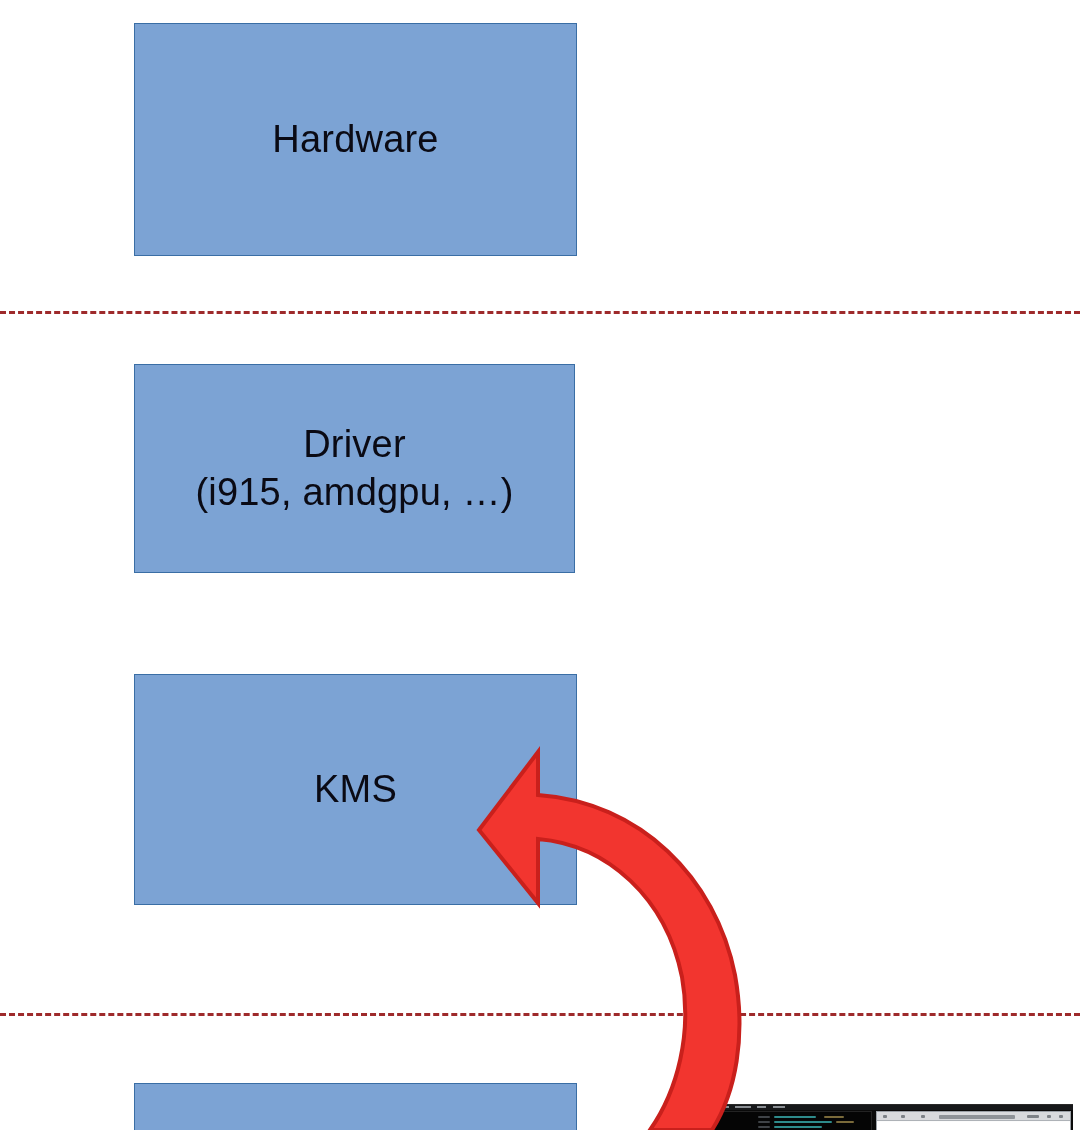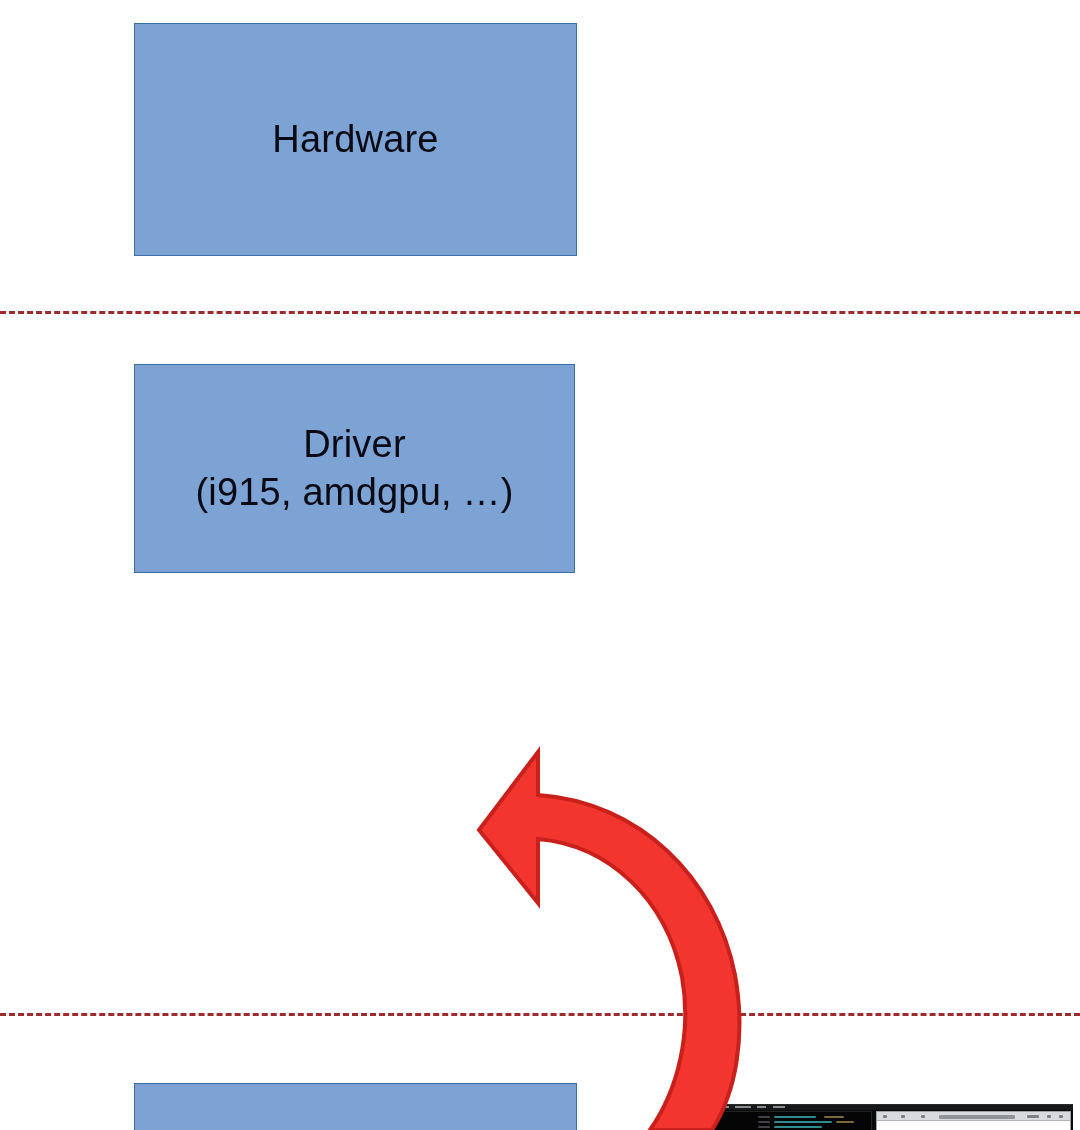--- a/index.html
+++ b/index.html
@@ -150,20 +150,23 @@
 
   <div id="box-hardware" class="box">
     <span class="box-label">Hardware</span>
   </div>
 
   <div id="box-driver" class="box">
     <span class="box-label">Driver
 (i915, amdgpu, …)</span>
   </div>
 
+  <div id="box-kms" class="box">
+    <span class="box-label">KMS</span>
+  </div>
 
   <div id="box-partial" class="box">
     <span class="box-label"></span>
   </div>
 
   <div id="thumb">
     <div class="thumb-menubar">
       <div class="thumb-menu-dot" style="left:6px;width:14px;"></div>
       <div class="thumb-menu-dot" style="left:26px;width:10px;"></div>
       <div class="thumb-menu-dot" style="left:42px;width:16px;"></div>

